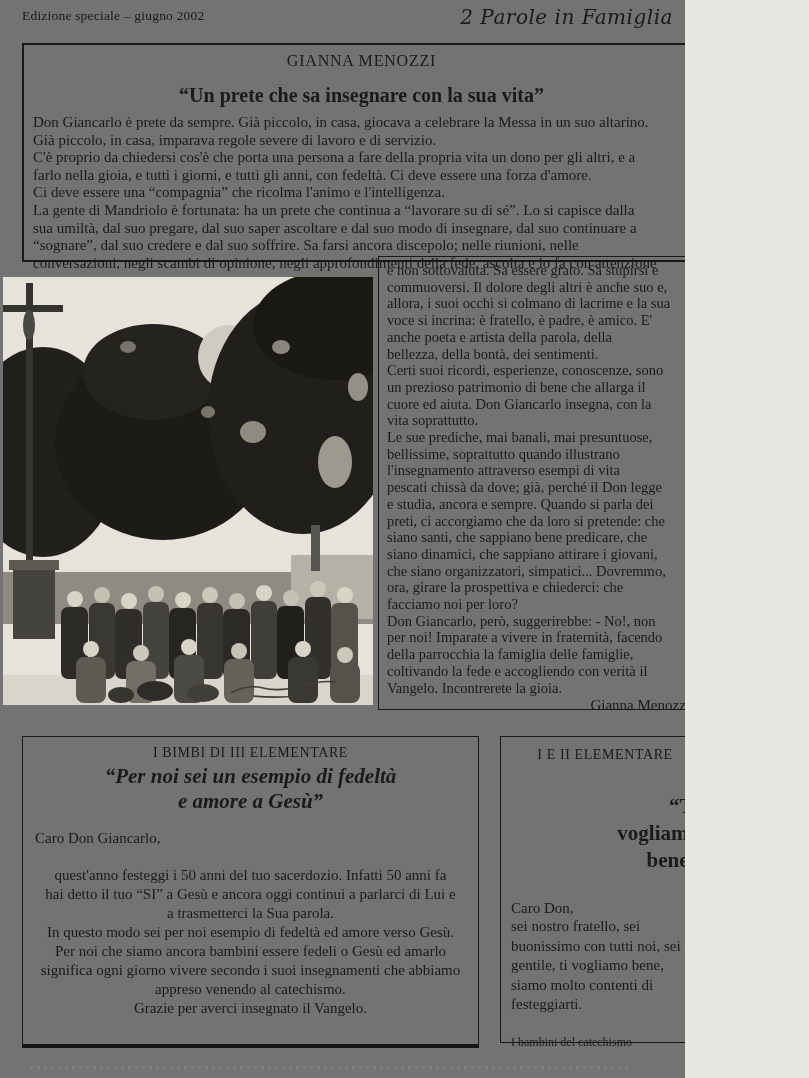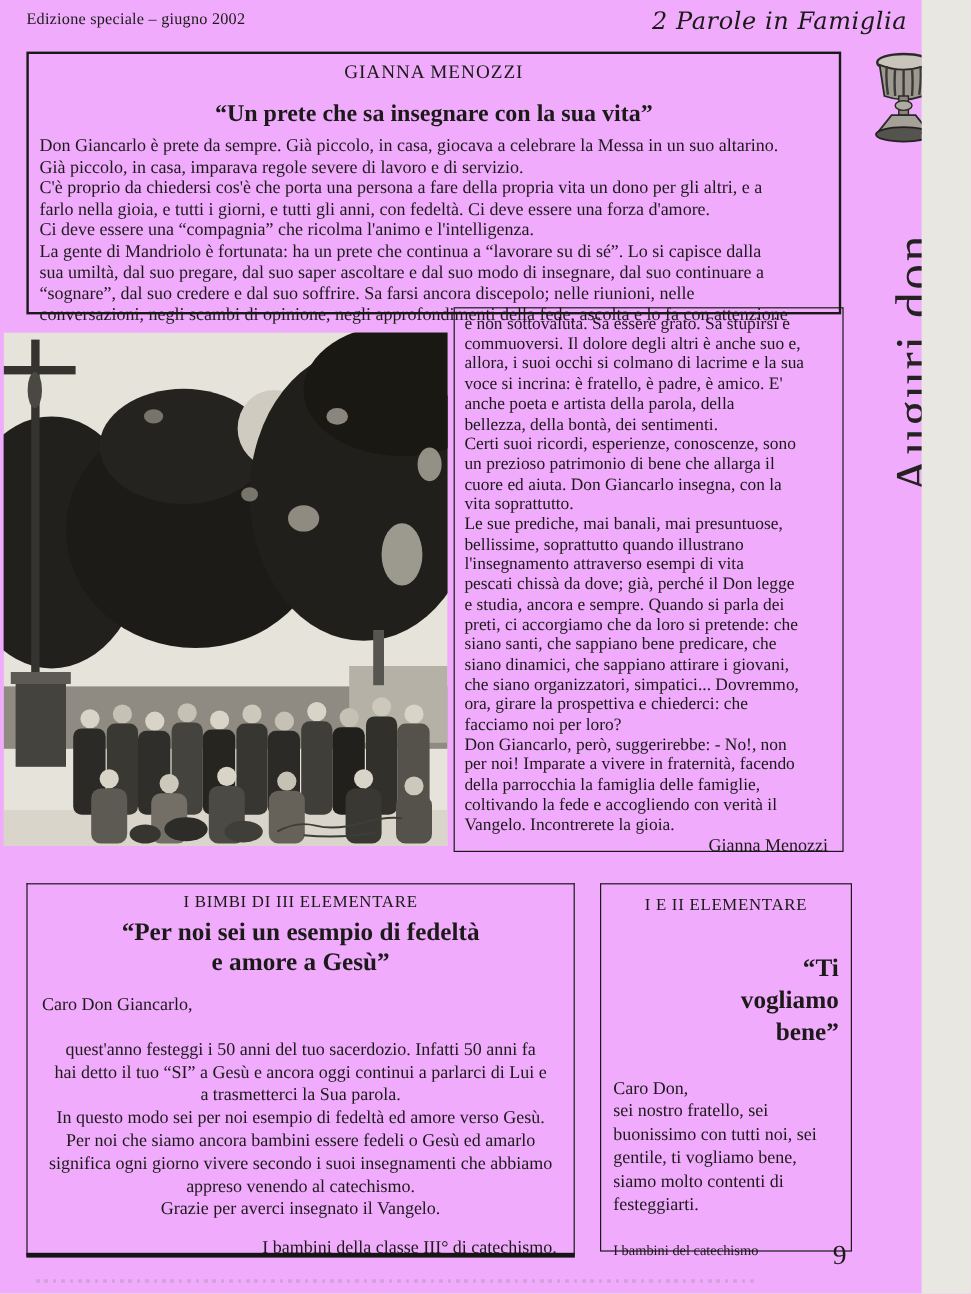--- a/index.html
+++ b/index.html
@@ -1,16 +1,16 @@
 <!DOCTYPE html>
 <html><head>
 <meta charset="utf-8">
 <style>
   html,body{margin:0;padding:0;background:#e9e7e2;}
-  .page{position:relative;width:768px;height:1078px;background:#f0abfc;overflow:hidden;
+  .page{position:relative;width:685px;height:1078px;background:#737373;overflow:hidden;
         font-family:"Liberation Serif","DejaVu Serif",serif;color:#1b1a18;}
   .hdr-left{position:absolute;left:22px;top:8px;font-size:13.5px;letter-spacing:.2px;}
   .hdr-right{position:absolute;right:12px;top:5px;font-size:20px;font-style:italic;
              font-family:"DejaVu Serif",serif;letter-spacing:.5px;}
   .boxA{position:absolute;left:22px;top:43px;width:679px;height:219px;
         border:2px solid #191918;box-sizing:border-box;}
   .author{margin-top:7px;text-align:center;font-size:16px;letter-spacing:.8px;}
   .title{margin-top:14px;text-align:center;font-size:20px;font-weight:bold;}
   .intro{margin:7px 9px 0 9px;font-size:15px;line-height:17.6px;}
   .photo{position:absolute;left:3px;top:277px;width:370px;height:428px;}
@@ -21,21 +21,21 @@
   .chalice{position:absolute;left:727px;top:42px;width:52px;height:78px;}
   .auguri{position:absolute;left:762px;top:303px;transform:translate(-50%,-50%) rotate(-90deg);
           white-space:nowrap;font-size:43px;color:#232220;font-family:"Liberation Serif",serif;
           letter-spacing:2px;}
   .boxC{position:absolute;left:22px;top:736px;width:457px;height:312px;
         border:1.5px solid #191918;border-bottom:4px solid #151513;box-sizing:border-box;
         padding:6px 12px 0 12px;}
   .boxD{position:absolute;left:500px;top:736px;width:210px;height:307px;
         border:1.5px solid #191918;box-sizing:border-box;padding:8px 10px 0 10px;}
   .kicker{text-align:center;font-size:14px;letter-spacing:.6px;margin-top:2px;}
-  .bigquote{text-align:center;font-size:21px;font-weight:bold;line-height:25px;margin-top:3px;}
+  .bigquote{text-align:center;font-size:21px;font-weight:bold;line-height:25px;margin-top:3px;font-style:italic;}
   .salut{font-size:15px;margin-top:16px;}
   .letter{font-size:15px;line-height:19px;margin-top:19px;text-align:center;}
   .sigC{font-size:15px;text-align:right;margin-top:14px;padding-right:2px;}
   .bigquoteD{text-align:right;font-size:21px;font-weight:bold;line-height:27px;margin-top:30px;}
   .salutD{font-size:15px;margin-top:26px;font-family:Liberation Serif, serif;}
   .letterD{font-size:15px;line-height:19.5px;}
   .sigD{font-size:12px;margin-top:20px;padding-right:0;}
   .pagenum{position:absolute;left:694px;top:1033px;font-size:23px;}
   .scan-noise{position:absolute;left:30px;top:1066px;width:600px;height:3px;opacity:.35;
       background:repeating-linear-gradient(90deg,#9a978f 0 3px,transparent 3px 7px);}
@@ -143,21 +143,20 @@
     <path d="M16 54 L36 54 L48 69 L4 69 Z" fill="#a5a198" stroke="#2a2927" stroke-width="1.5"></path>
     <ellipse cx="26" cy="70" rx="23" ry="6" fill="#55534d" stroke="#222120" stroke-width="1.5"></ellipse>
   </svg>
   <div class="auguri">Auguri don</div>
 
   <div class="boxC">
     <div class="kicker">I BIMBI DI III ELEMENTARE</div>
     <div class="bigquote">“Per noi sei un esempio di fedeltà<br>e amore a Gesù”</div>
     <div class="salut">Caro Don Giancarlo,</div>
     <div class="letter">quest'anno festeggi i 50 anni del tuo sacerdozio. Infatti 50 anni fa<br>hai detto il tuo “SI” a Gesù e ancora oggi continui a parlarci di Lui e<br>a trasmetterci la Sua parola.<br>In questo modo sei per noi esempio di fedeltà ed amore verso Gesù.<br>Per noi che siamo ancora bambini essere fedeli o Gesù ed amarlo<br>significa ogni giorno vivere secondo i suoi insegnamenti che abbiamo<br>appreso venendo al catechismo.<br>Grazie per averci insegnato il Vangelo.</div>
-    <div class="sigC">I bambini della classe III° di catechismo.</div>
   </div>
 
   <div class="boxD">
     <div class="kicker">I E II ELEMENTARE</div>
     <div class="bigquoteD">“Ti<br>vogliamo<br>bene”</div>
     <div class="salutD">Caro Don,</div>
     <div class="letterD">sei nostro fratello, sei<br>buonissimo con tutti noi, sei<br>gentile, ti vogliamo bene,<br>siamo molto contenti di<br>festeggiarti.</div>
     <div class="sigD">I bambini del catechismo</div>
   </div>
 

